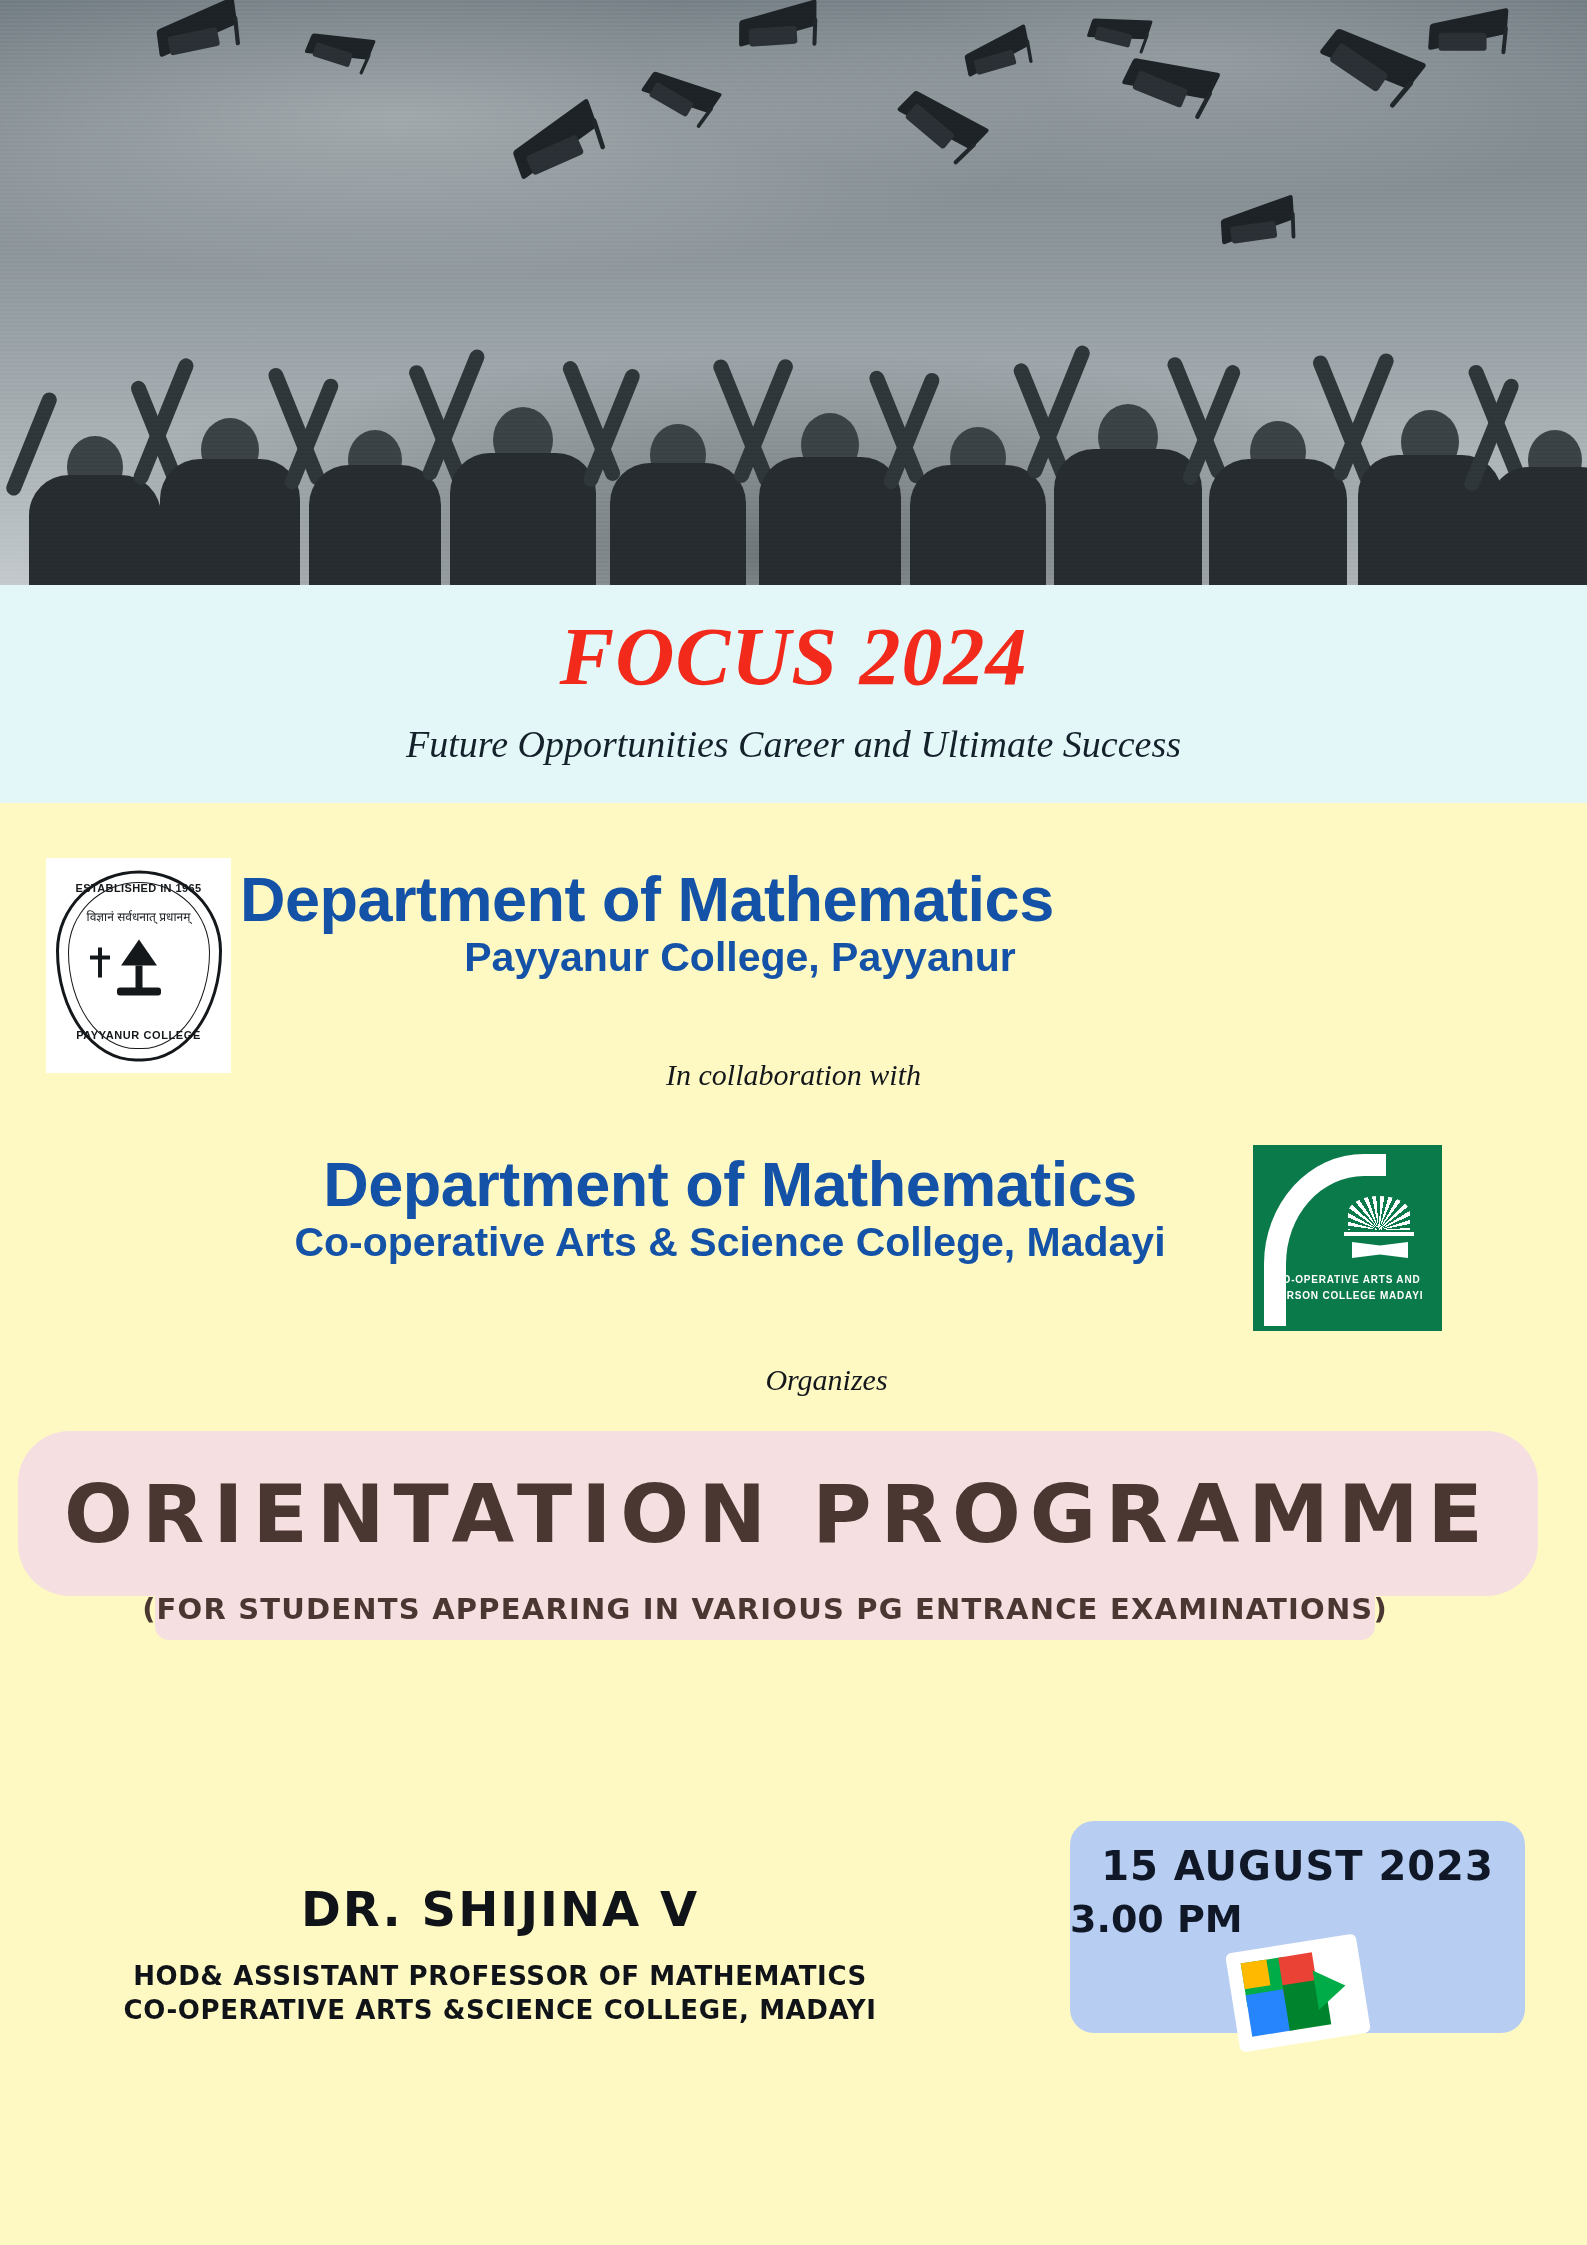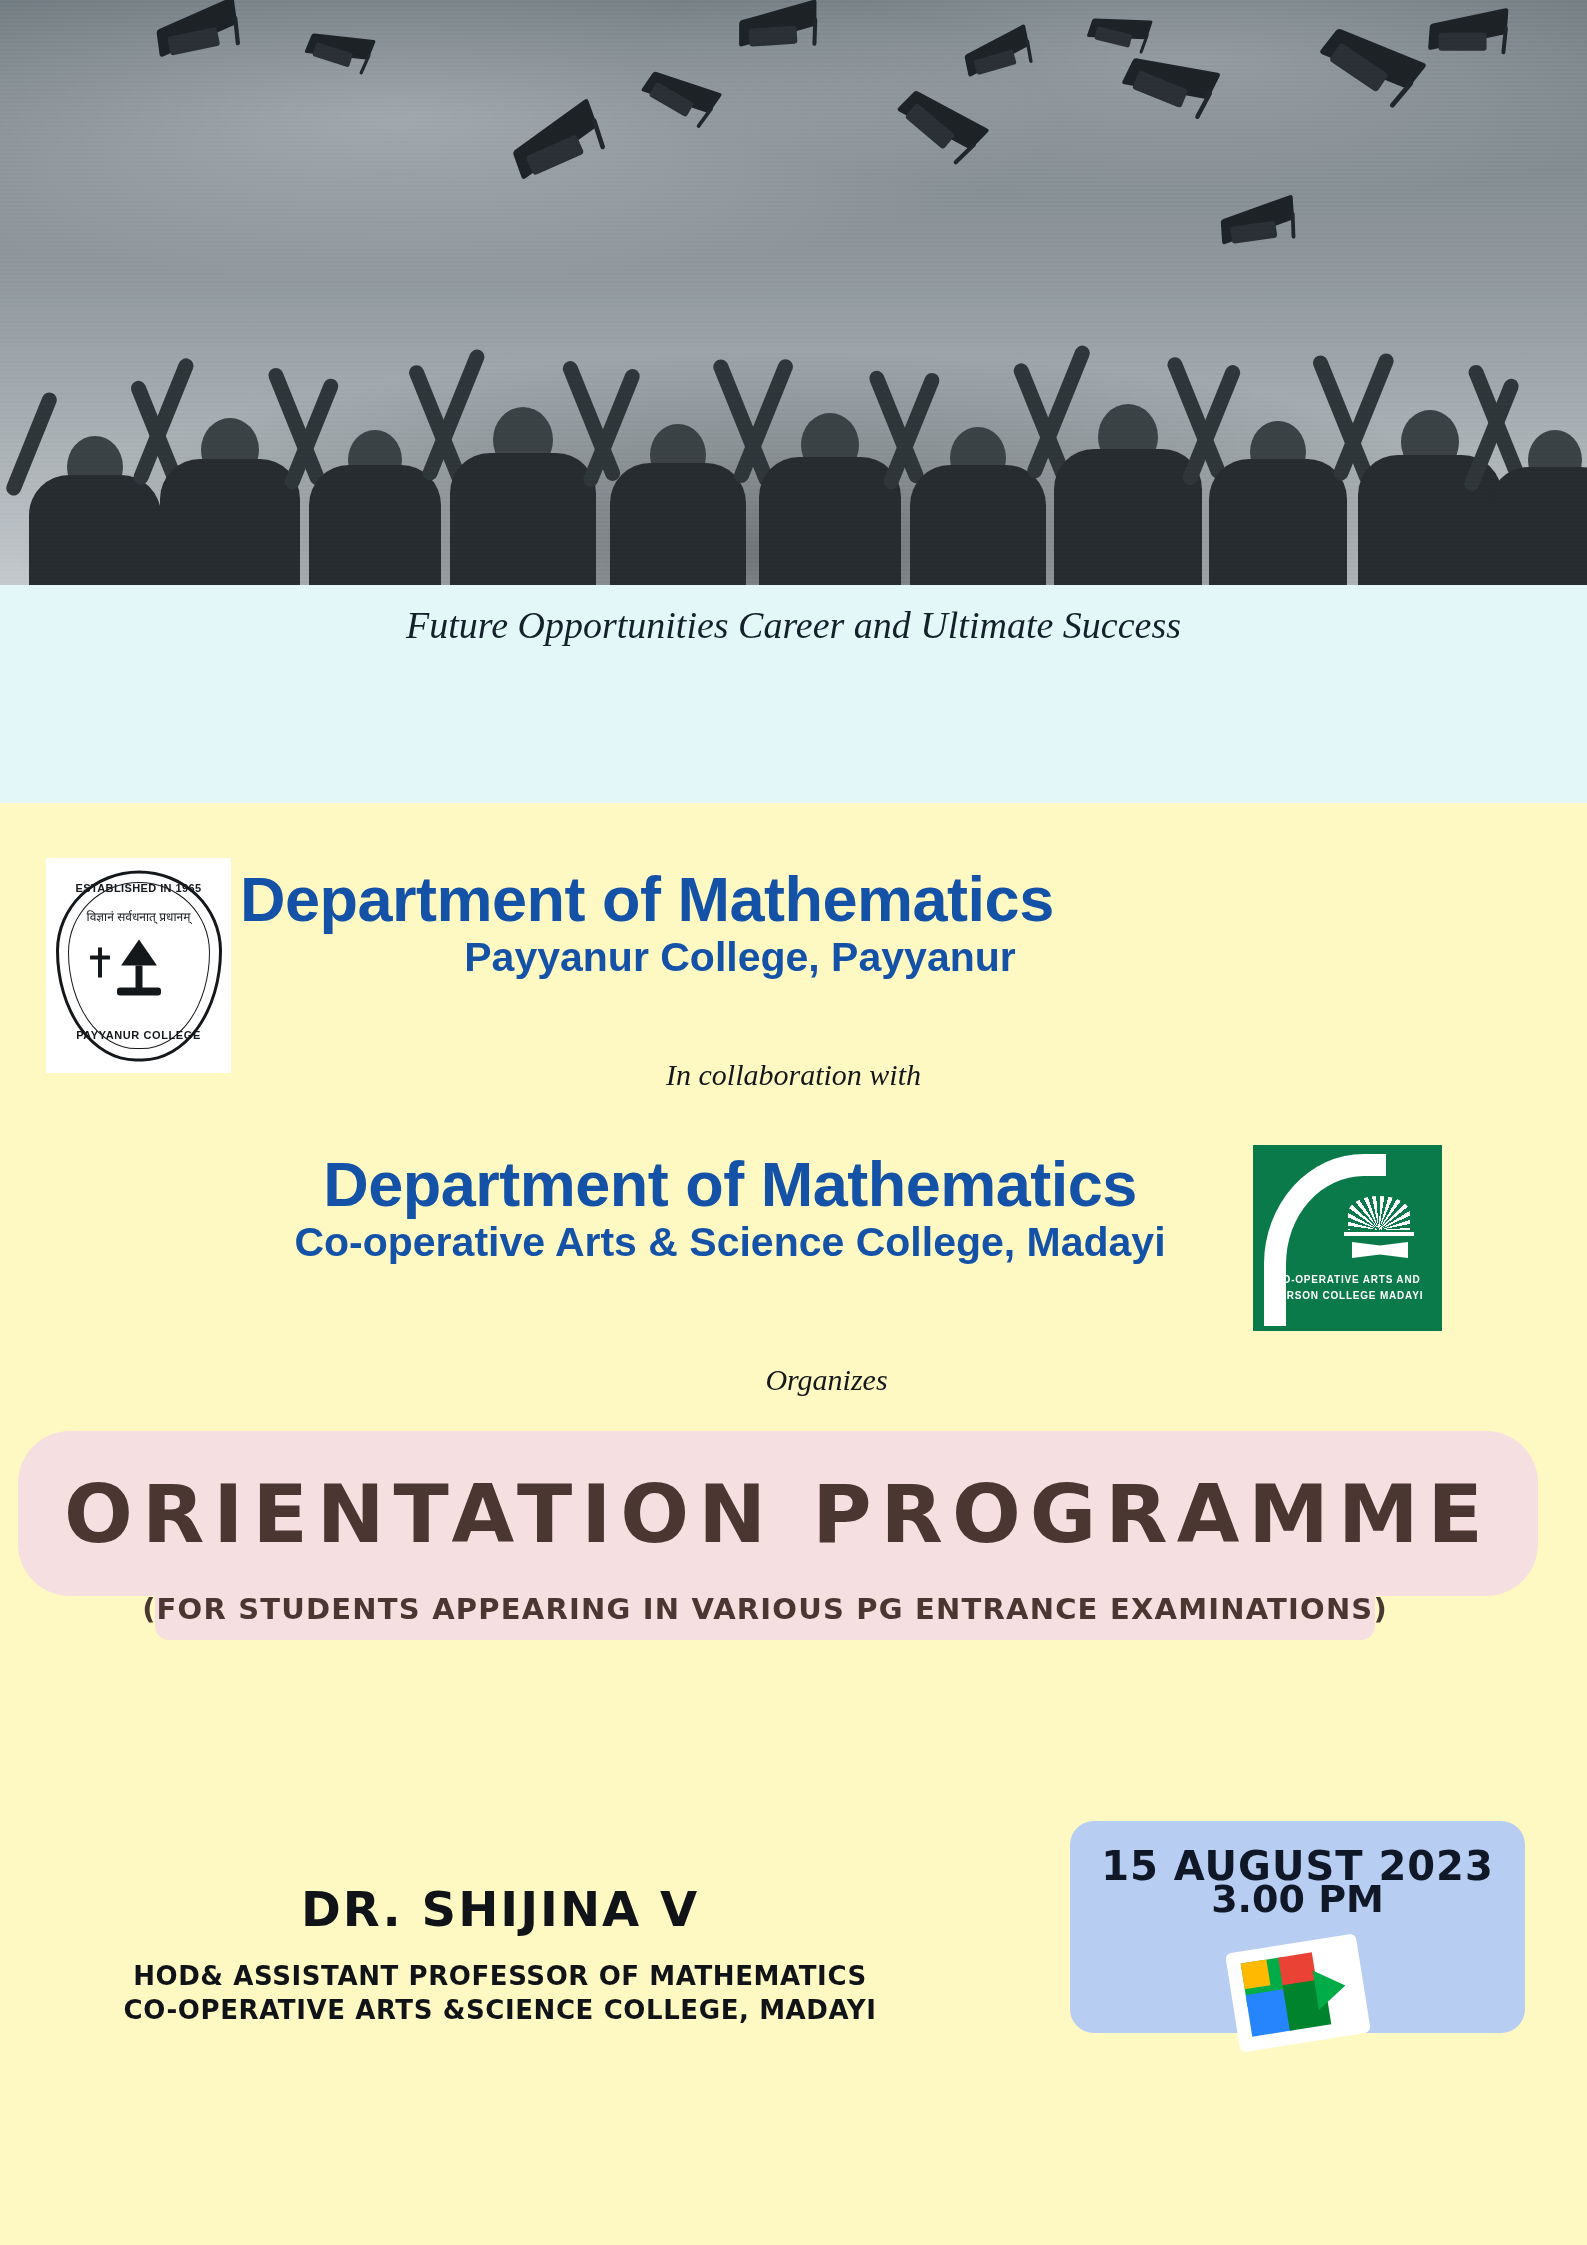--- a/index.html
+++ b/index.html
@@ -446,23 +446,23 @@
     text-align: center;
     font-family: "DejaVu Sans", sans-serif;
     font-weight: bold;
     font-size: 40px;
     color: #101828;
     letter-spacing: 1px;
   }
   .date-card .d2 {
     position: absolute;
     left: 0;
-    top: 56px;
+    top: 76px;
     width: 100%;
-    text-align: center;
+    text-align: left;
     font-family: "DejaVu Sans", sans-serif;
     font-weight: bold;
     font-size: 38px;
     color: #101828;
   }
   .meet-logo {
     position: absolute;
     left: 50%;
     transform: translateX(-50%) rotate(-9deg);
     top: 122px;
@@ -675,20 +675,21 @@
       <span class="head" style="width:54px; height:60px; top:40px;"></span>
       <span class="body" style="width:132px; height:118px; bottom:0;"></span>
       <span class="armL" style="left:4px; height:120px; bottom:90px;"></span>
 
     </div>
   </div>
   <div class="grain"></div>
 </div>
 
 <div class="title-band">
+  <h1 class="focus-title">FOCUS 2024</h1>
   <p class="focus-sub">Future Opportunities Career and Ultimate Success</p>
 </div>
 
 <div class="body-area">
 
   <div class="org1">
     <div class="crest">
       <div class="seal">
         <div class="seal-in"></div>
         <div class="est">ESTABLISHED IN 1965</div>

